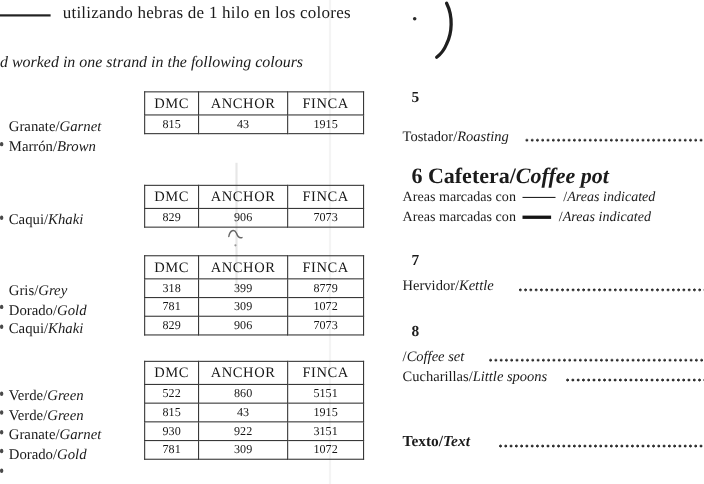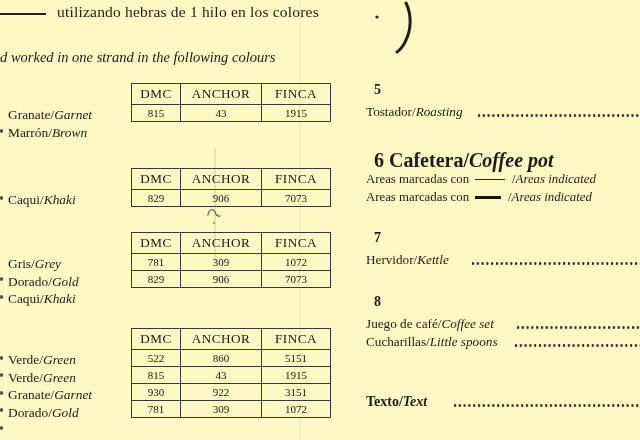--- a/index.html
+++ b/index.html
@@ -1,19 +1,19 @@
 <!DOCTYPE html>
 <html><head>
 <meta charset="utf-8">
 <title>Scanned pattern colour key</title>
 <style>
   html,body{margin:0;padding:0;background:#e8e8e6;}
   .page{
     position:relative;width:640px;height:440px;overflow:hidden;
-    background:#fef9c3;
+    background:#ffffff;
     font-family:"Liberation Serif","DejaVu Serif",serif;
     color:#1b1b1b;
   }
   .abs{position:absolute;}
 
   
   .intro-dash{left:0;top:13px;width:46px;height:2.3px;background:#222;}
   .intro-es{left:57px;top:3px;font-size:15.5px;letter-spacing:.2px;white-space:nowrap;}
   .intro-en{left:0;top:49px;font-size:14.5px;font-style:italic;white-space:nowrap;}
 
@@ -151,20 +151,25 @@
         </colgroup>
       <thead>
           <tr>
         <th>DMC</th>
         <th>ANCHOR</th>
         <th>FINCA</th>
       </tr>
         </thead>
       <tbody>
         <tr>
+          <td>318</td>
+          <td>399</td>
+          <td>8779</td>
+        </tr>
+        <tr>
           <td>781</td>
           <td>309</td>
           <td>1072</td>
         </tr>
         <tr>
           <td>829</td>
           <td>906</td>
           <td>7073</td>
         </tr>
       </tbody>
@@ -211,21 +216,21 @@
           <td>781</td>
           <td>309</td>
           <td>1072</td>
         </tr>
       </tbody>
     </table>
   </div>
 
   <div class="abs rnum" style="left:374px;top:82px">5</div>
 
-  <div class="abs rline" style="left:366px;top:104px">
+  <div class="abs rline" style="left:366px;top:116px">
     <span>Tostador</span>
       <span>/</span>
       <i>Roasting</i>
     <span class="dots" style="margin-left:14px"></span>
   </div>
 
   <div class="abs rtitle" style="left:374px;top:149px">
     <span>6</span>&nbsp;<span>Cafetera</span><span>/</span><i>Coffee pot</i>
   </div>
 
@@ -247,21 +252,20 @@
   <div class="abs rline" style="left:366px;top:252px">
     <span>Hervidor</span>
       <span>/</span>
       <i>Kettle</i>
     <span class="dots" style="margin-left:22px"></span>
   </div>
 
   <div class="abs rnum" style="left:374px;top:294px">8</div>
 
   <div class="abs rline" style="left:366px;top:316px">
-    <span>Juego de café</span>
       <span>/</span>
       <i>Coffee set</i>
     <span class="dots" style="margin-left:22px"></span>
   </div>
   <div class="abs rline" style="left:366px;top:334px">
     <span>Cucharillas</span>
       <span>/</span>
       <i>Little spoons</i>
     <span class="dots" style="margin-left:16px"></span>
   </div>

